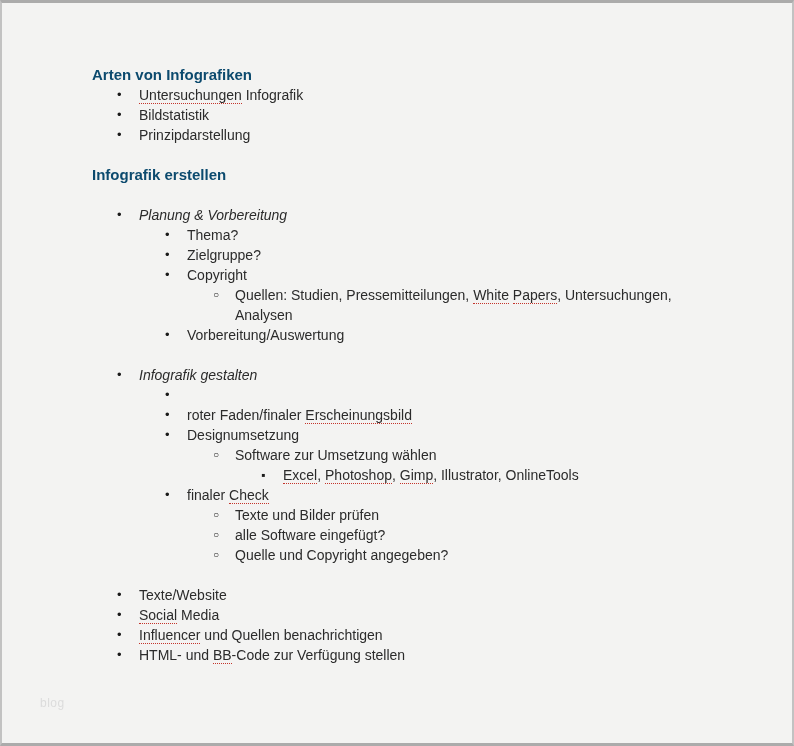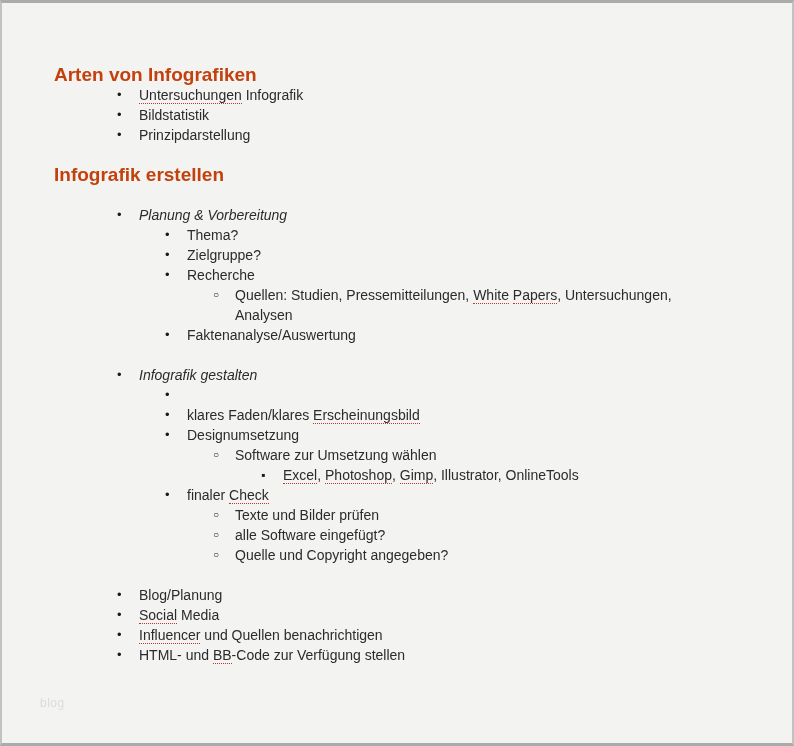--- a/index.html
+++ b/index.html
@@ -19,24 +19,24 @@
     border-bottom: 3px solid #ababab;
     overflow: hidden;
     color: #2b2b2b;
     font-size: 14px;
     line-height: 20px;
   }
   .doc {
     padding-top: 62px;
   }
   .block-heading {
-    margin-left: 52px;
+    margin-left: 90px;
     font-weight: bold;
-    font-size: 19px;
-    color: #c2410c;
+    font-size: 15px;
+    color: #0c4a6e;
     line-height: 20px;
     white-space: pre-wrap;
   }
   .block-spacer { height: 20px; }
   .item {
     display: flex;
     align-items: flex-start;
     line-height: 20px;
   }
   .item .marker {
@@ -96,41 +96,41 @@
       <div class="item l2">
         <span class="marker m2">•</span>
         <span class="itext"><span>Thema?</span></span>
       </div>
       <div class="item l2">
         <span class="marker m2">•</span>
         <span class="itext"><span>Zielgruppe?</span></span>
       </div>
       <div class="item l2">
         <span class="marker m2">•</span>
-        <span class="itext"><span>Recherche</span></span>
+        <span class="itext"><span>Copyright</span></span>
       </div>
       <div class="item l3">
         <span class="marker m3">○</span>
         <span class="itext"><span>Quellen: Studien, Pressemitteilungen, </span><span class="misspelled">White</span><span> </span><span class="misspelled">Papers</span><span>, Untersuchungen,</span><br><span>Analysen</span></span>
       </div>
       <div class="item l2">
         <span class="marker m2">•</span>
-        <span class="itext"><span>Faktenanalyse/Auswertung</span></span>
+        <span class="itext"><span>Vorbereitung/Auswertung</span></span>
       </div>
       <div class="block-spacer"></div>
       <div class="item l1 italic">
         <span class="marker m1">•</span>
         <span class="itext"><span>Infografik gestalten</span></span>
       </div>
       <div class="item l2">
         <span class="marker m2">•</span>
       </div>
       <div class="item l2">
         <span class="marker m2">•</span>
-        <span class="itext"><span>klares Faden/klares </span><span class="misspelled">Erscheinungsbild</span></span>
+        <span class="itext"><span>roter Faden/finaler </span><span class="misspelled">Erscheinungsbild</span></span>
       </div>
       <div class="item l2">
         <span class="marker m2">•</span>
         <span class="itext"><span>Designumsetzung</span></span>
       </div>
       <div class="item l3">
         <span class="marker m3">○</span>
         <span class="itext"><span>Software zur Umsetzung wählen</span></span>
       </div>
       <div class="item l4">
@@ -149,21 +149,21 @@
         <span class="marker m3">○</span>
         <span class="itext"><span>alle Software eingefügt?</span></span>
       </div>
       <div class="item l3">
         <span class="marker m3">○</span>
         <span class="itext"><span>Quelle und Copyright angegeben?</span></span>
       </div>
       <div class="block-spacer"></div>
       <div class="item l1">
         <span class="marker m1">•</span>
-        <span class="itext"><span>Blog/Planung</span></span>
+        <span class="itext"><span>Texte/Website</span></span>
       </div>
       <div class="item l1">
         <span class="marker m1">•</span>
         <span class="itext"><span class="misspelled">Social</span><span> Media</span></span>
       </div>
       <div class="item l1">
         <span class="marker m1">•</span>
         <span class="itext"><span class="misspelled">Influencer</span><span> und Quellen benachrichtigen</span></span>
       </div>
       <div class="item l1">

